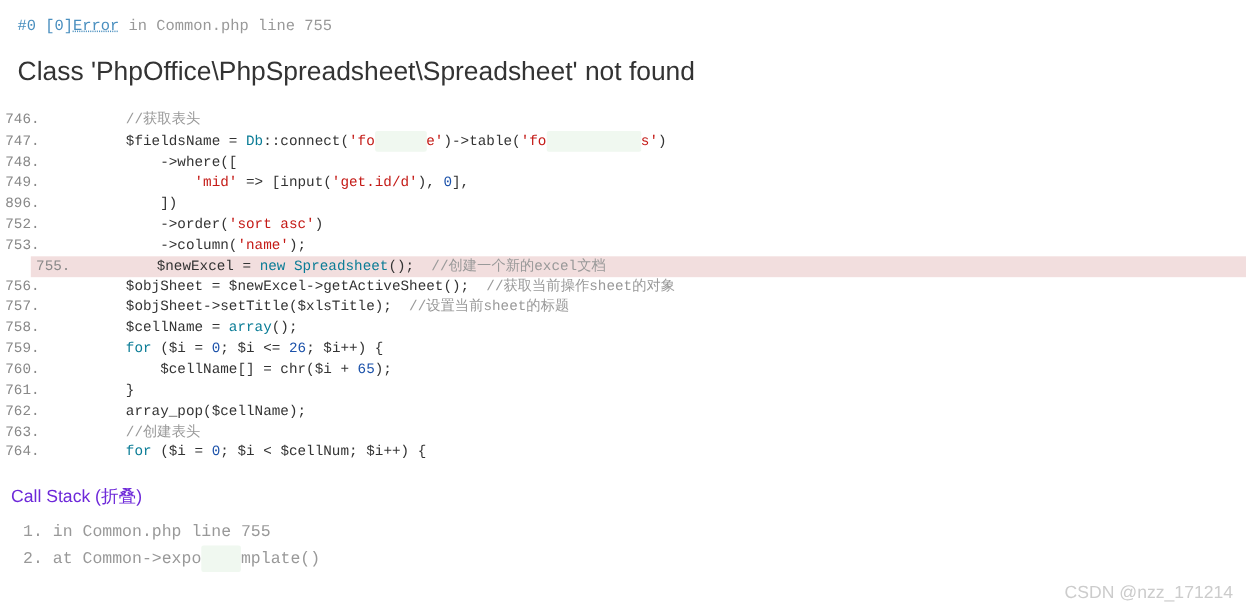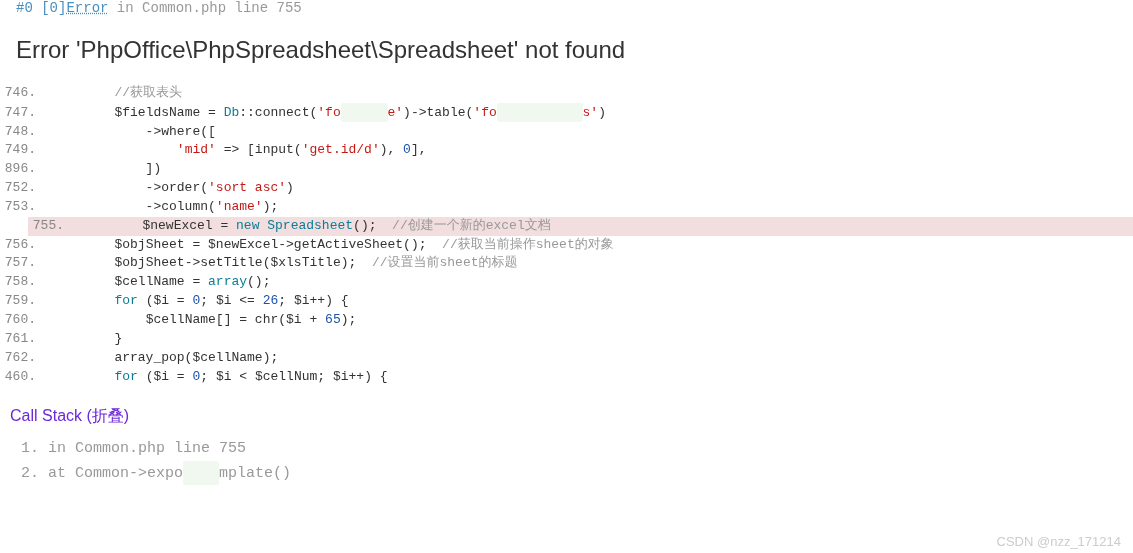--- a/index.html
+++ b/index.html
@@ -7,21 +7,21 @@
       font-family: Consolas, "Courier New", monospace;
       font-size: 14px;
       background: #fff;
       color: #333;
       width: 1133px;
       height: 553px;
       overflow: hidden;
       position: relative;
     }
     .top-line {
-      padding: 0 16px 8px;
+      padding: 16px 16px 8px;
       color: #999;
     }
     .top-hash { color: #4a8fbf; }
     .top-bracket { color: #4a8fbf; }
     .top-error {
       color: #4a8fbf;
       text-decoration: underline dotted;
       cursor: pointer;
     }
     .top-in { color: #999; }
@@ -82,37 +82,37 @@
       padding-left: 48px;
       font-size: 15px;
       color: #999;
       line-height: 1.6;
     }
     .watermark {
       position: absolute;
       right: 12px;
       bottom: 4px;
       color: #ccc;
-      font-size: 13px;
+      font-size: 16px;
       font-family: sans-serif;
     }
   </style>
 </head>
 <body>
 
 <div class="top-line">
   <span class="top-hash">#0</span>
   <span class="top-bracket">[0]</span><span class="top-error">Error</span>
   <span class="top-in">in</span>
   <span class="top-in">Common.php</span>
   <span class="top-in">line</span>
   <span class="top-in">755</span>
 </div>
 
-<h1 class="error-title">Error 'PhpOffice\PhpSpreadsheet\Spreadsheet' not found</h1>
+<h1 class="error-title">Class 'PhpOffice\PhpSpreadsheet\Spreadsheet' not found</h1>
 
 <div class="code-area" id="code-area">
     <div class="code-line">
       <span class="line-num">746.</span>
       <span class="line-code">        <span class="c-comment">//获取表头</span></span>
     </div>
     <div class="code-line">
       <span class="line-num">747.</span>
       <span class="line-code">        <span class="c-var">$fieldsName</span> = <span class="c-name">Db</span>::connect(<span class="c-string">'fo</span><span class="obscure">xxxxxx</span><span class="c-string">e'</span>)-&gt;table(<span class="c-string">'fo</span><span class="obscure">xxxxxxxxxxx</span><span class="c-string">s'</span>)</span>
     </div>
@@ -162,21 +162,25 @@
     </div>
     <div class="code-line">
       <span class="line-num">761.</span>
       <span class="line-code">        }</span>
     </div>
     <div class="code-line">
       <span class="line-num">762.</span>
       <span class="line-code">        array_pop(<span class="c-var">$cellName</span>);</span>
     </div>
     <div class="code-line">
-      <span class="line-num">460.</span>
+      <span class="line-num">763.</span>
+      <span class="line-code">        <span class="c-comment">//创建表头</span></span>
+    </div>
+    <div class="code-line">
+      <span class="line-num">764.</span>
       <span class="line-code">        <span class="c-keyword">for</span> (<span class="c-var">$i</span> = <span class="c-num">0</span>; <span class="c-var">$i</span> &lt; <span class="c-var">$cellNum</span>; <span class="c-var">$i</span>++) {</span>
     </div>
   </div>
 
 <div class="call-stack-title">Call Stack (折叠)</div>
 
 <ol class="stack-list" id="stack-list">
     <li>in Common.php line 755</li>
     <li>at Common-&gt;expo<span class="obscure">xxxx</span>mplate()</li>
   </ol>

